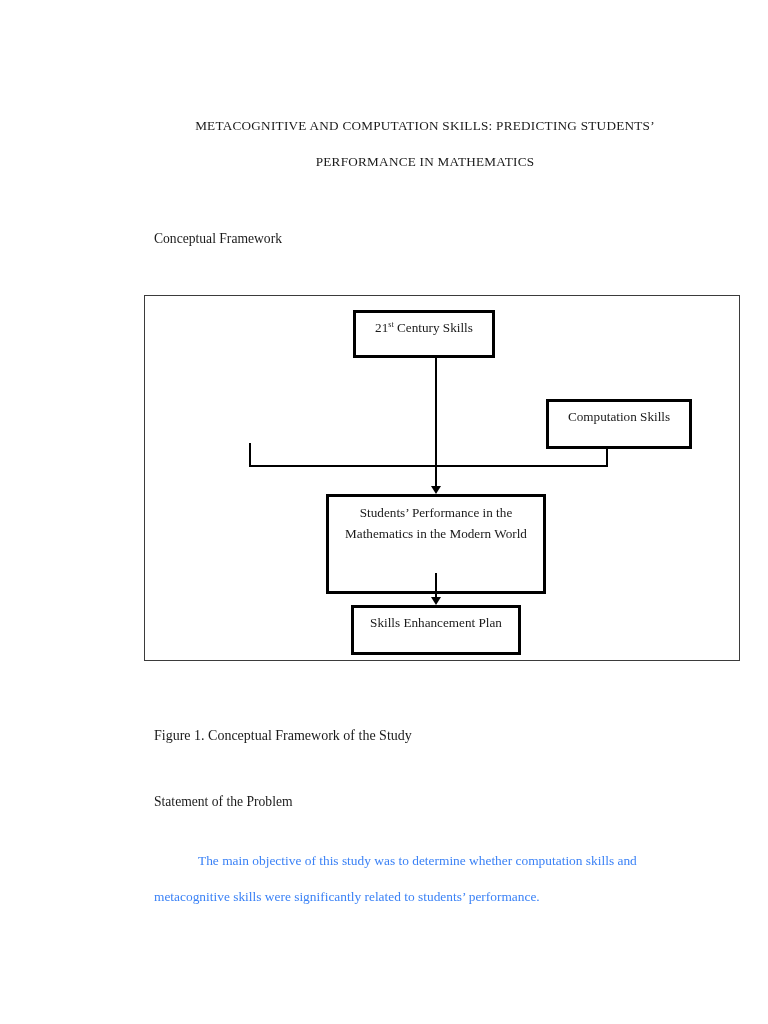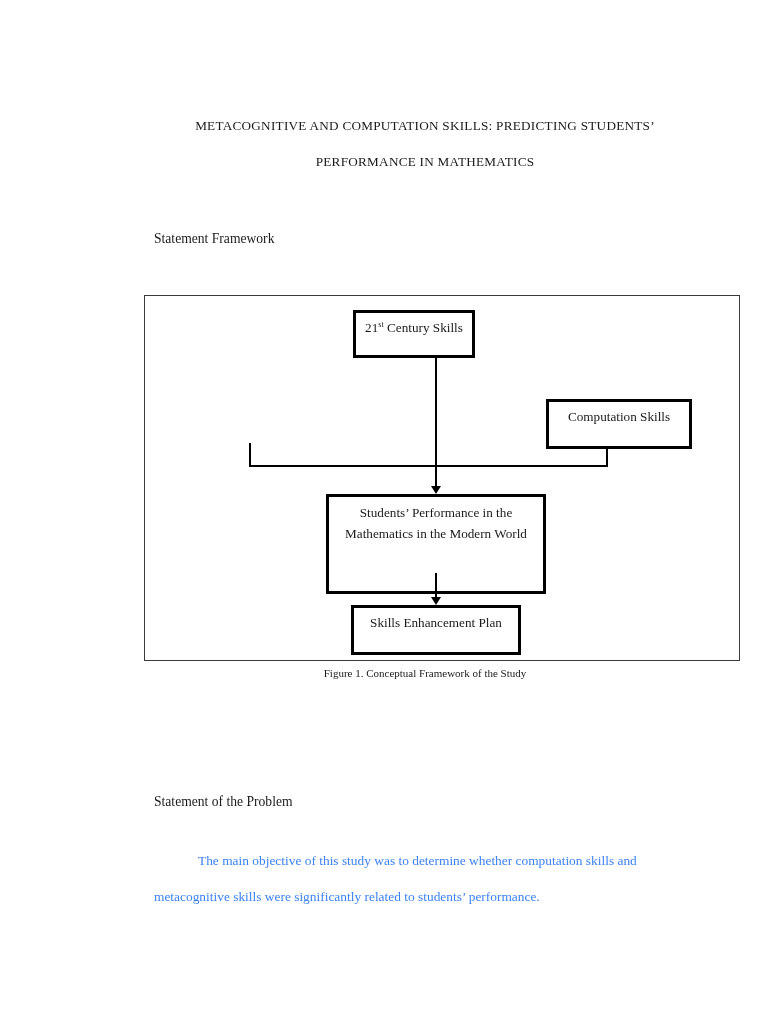--- a/index.html
+++ b/index.html
@@ -68,21 +68,21 @@
     font-size: 13.2px;
     line-height: 20px;
     color: #1a1a1a;
     text-align: center;
     padding-top: 5px;
   }
   .node .txt { display: block; }
 
   
   #node-21st {
-    left: 208px; top: 14px; width: 122px; height: 48px;
+    left: 208px; top: 14px; width: 142px; height: 48px;
   }
   #node-metacog {
     left: 22px; top: 98px; width: 146px; height: 50px;
   }
   #node-computation {
     left: 401px; top: 103px; width: 146px; height: 50px;
   }
   #node-performance {
     left: 181px; top: 198px; width: 220px; height: 100px;
     line-height: 21px;
@@ -123,24 +123,23 @@
     border-right: 5px solid transparent;
     border-top: 8px solid #000000;
   }
   #arrow-to-performance { left: 286px; top: 190px; }
   #arrow-to-plan        { left: 286px; top: 301px; }
 
   
   .figure-caption {
     position: absolute;
     left: 136px;
-    top: 667px;
+    top: 728px;
     width: 542px;
-    text-align: center;
-    font-size: 11px;
+    font-size: 14px;
     color: #1a1a1a;
   }
 
   
   .body-paragraph {
     position: absolute;
     left: 136px;
     top: 843px;
     width: 545px;
     font-size: 13.4px;
@@ -153,21 +152,21 @@
 </head>
 <body>
 
 <div class="page">
 
   <div class="doc-title">
     <span>METACOGNITIVE AND COMPUTATION SKILLS: PREDICTING STUDENTS’</span>
     <span class="line2">PERFORMANCE IN MATHEMATICS</span>
   </div>
 
-  <div class="section-heading" id="heading-conceptual">Statement Framework</div>
+  <div class="section-heading" id="heading-conceptual">Conceptual Framework</div>
 
   <div class="figure-frame">
 
     <div class="node" id="node-21st">
       <span class="txt"><span>21</span><sup>st</sup><span> Century Skills</span></span>
     </div>
 
 
     <div class="node" id="node-computation">
       <span class="txt">Computation Skills</span>

